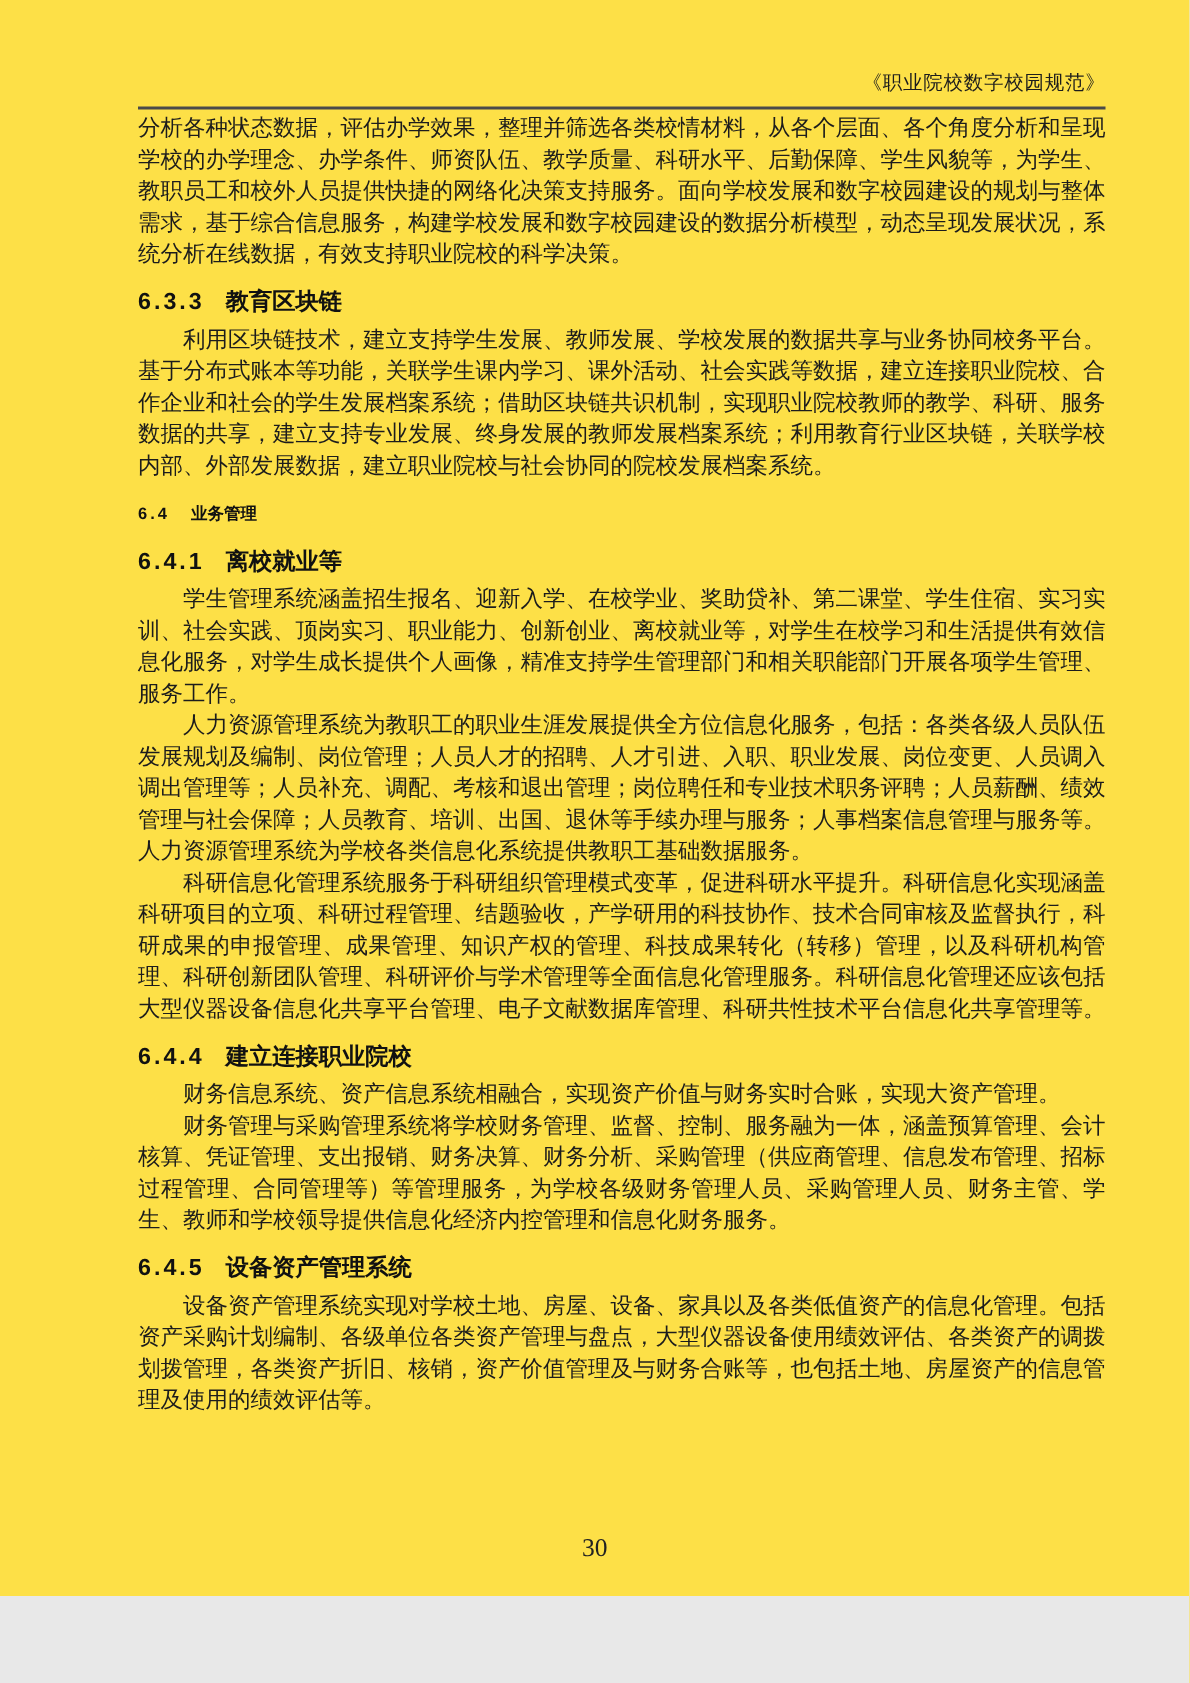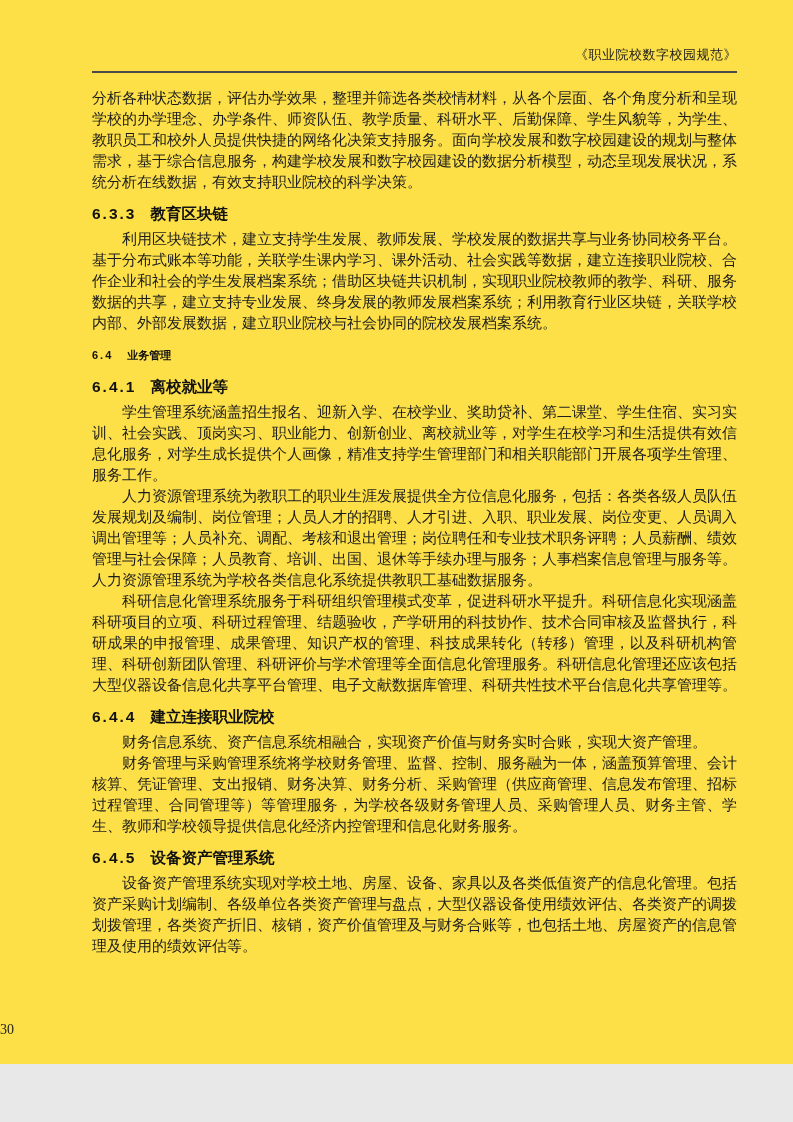--- a/index.html
+++ b/index.html
@@ -23,21 +23,21 @@
     left: 92px;
     right: 56px;
     text-align: right;
     font-size: 13px;
     letter-spacing: 0.5px;
     padding-bottom: 7px;
     border-bottom: 2px solid #4a4a4a;
   }
   .content {
     position: absolute;
-    top: 88px;
+    top: 76px;
     left: 92px;
     right: 56px;
     font-size: 15px;
     line-height: 21px;
   }
   .content p {
     margin: 0;
     text-align: justify;
   }
   .content p.indent {
@@ -57,22 +57,22 @@
     font-family: Liberation Sans, sans-serif;
   }
   .doc-heading.level-2 {
     font-size: 11px;
   }
   .page-footer {
     position: absolute;
     top: 1022px;
     left: 0;
     right: 0;
-    text-align: left;
-    font-size: 14px;
+    text-align: center;
+    font-size: 17px;
     color: #222;
   }
 </style>
 </head>
 <body>
 
 <div class="page">
 
   <div class="running-header">
     <span>《职业院校数字校园规范》</span>

